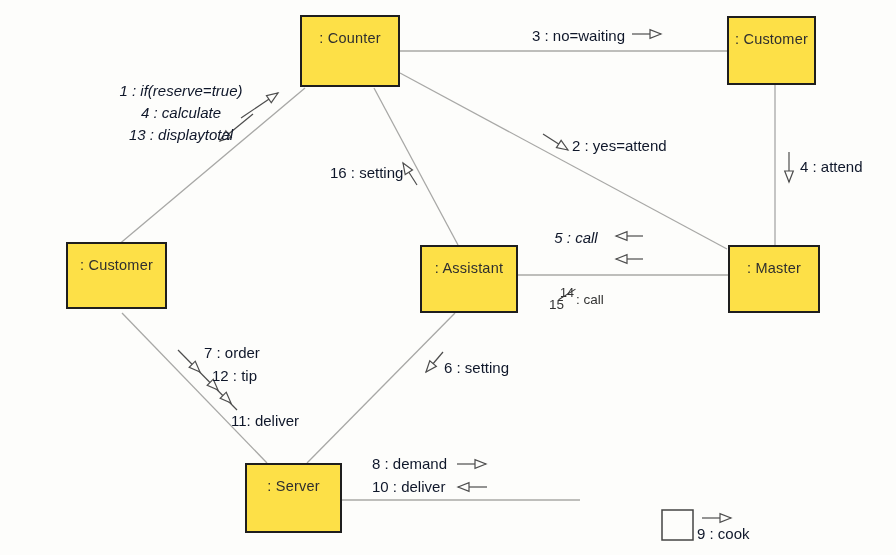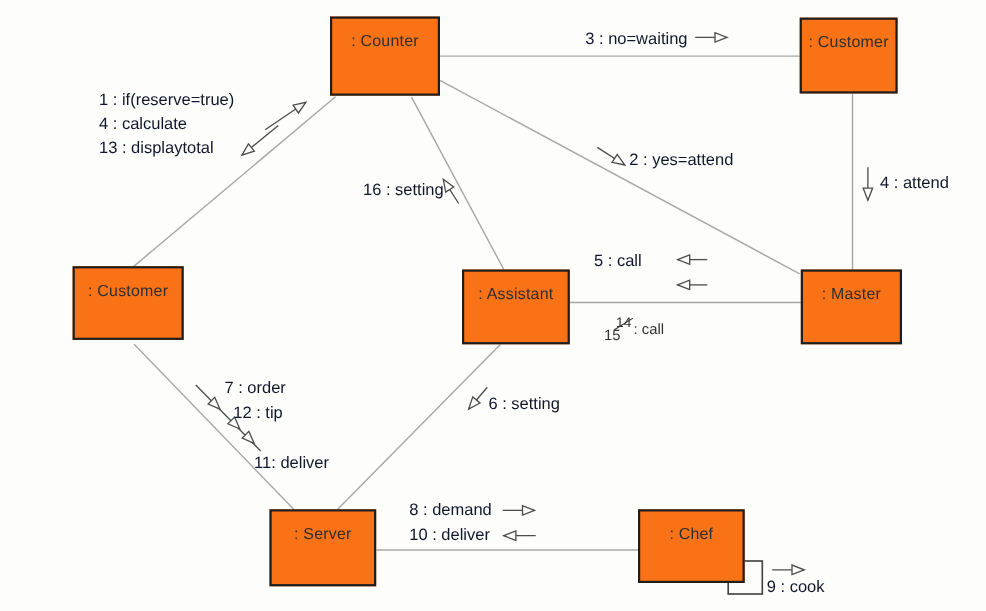--- a/index.html
+++ b/index.html
@@ -5,28 +5,28 @@
   html,body{margin:0;padding:0;background:#fdfdfb;}
   .stage{
     position:relative;width:896px;height:555px;overflow:hidden;
     background:#fdfdfb;
     font-family:"Liberation Sans","DejaVu Sans",sans-serif;
     color:#333;
   }
   svg.wires{position:absolute;left:0;top:0;width:896px;height:555px;}
   .node{
     position:absolute;box-sizing:border-box;
-    background:#f97316;border:2px solid #1e1e1e;
+    background:#fde047;border:2px solid #1e1e1e;
     display:flex;justify-content:center;align-items:flex-start;
     padding-top:13px;font-size:14.5px;letter-spacing:.2px;color:#2f2f2f;
   }
   .msg{
     position:absolute;font-size:15px;white-space:nowrap;color:#0f172a;
   }
-  .msg.r{text-align:left;}
+  .msg.r{text-align:center;font-style:italic;}
   
   .corr{position:absolute;width:80px;height:26px;margin-top:44px;}
   .corr .old{position:absolute;left:11px;top:-3px;font-size:12.5px;}
   .corr .old::after{
     content:"";position:absolute;left:-3px;right:-3px;top:55%;
     border-top:1.4px solid #333;transform:rotate(-32deg);
   }
   .corr .new{position:absolute;left:0px;top:8px;font-size:13.5px;text-align:center;}
   .corr .rest{position:absolute;left:27px;top:3px;font-size:13.5px;}
 </style>
@@ -124,23 +124,20 @@
     </div>
   <div class="node" style="left:420px;top:245px;width:98px;height:68px">
       <span>: Assistant</span>
     </div>
   <div class="node" style="left:728px;top:245px;width:92px;height:68px">
       <span>: Master</span>
     </div>
   <div class="node" style="left:245px;top:463px;width:97px;height:70px">
       <span>: Server</span>
     </div>
-  <div class="node" style="left:580px;top:463px;width:97px;height:67px">
-      <span>: Chef</span>
-    </div>
 
   <div class="msg r" style="left:90px;top:82px;width:182px">1 : if(reserve=true)</div>
   <div class="msg r" style="left:90px;top:104px;width:182px">4 : calculate</div>
   <div class="msg r" style="left:90px;top:126px;width:182px">13 : displaytotal</div>
 
   <div class="msg" style="left:330px;top:164px">16 : setting</div>
   <div class="msg" style="left:572px;top:137px">2 : yes=attend</div>
   <div class="msg" style="left:532px;top:27px">3 : no=waiting</div>
   <div class="msg" style="left:800px;top:158px">4 : attend</div>
 

